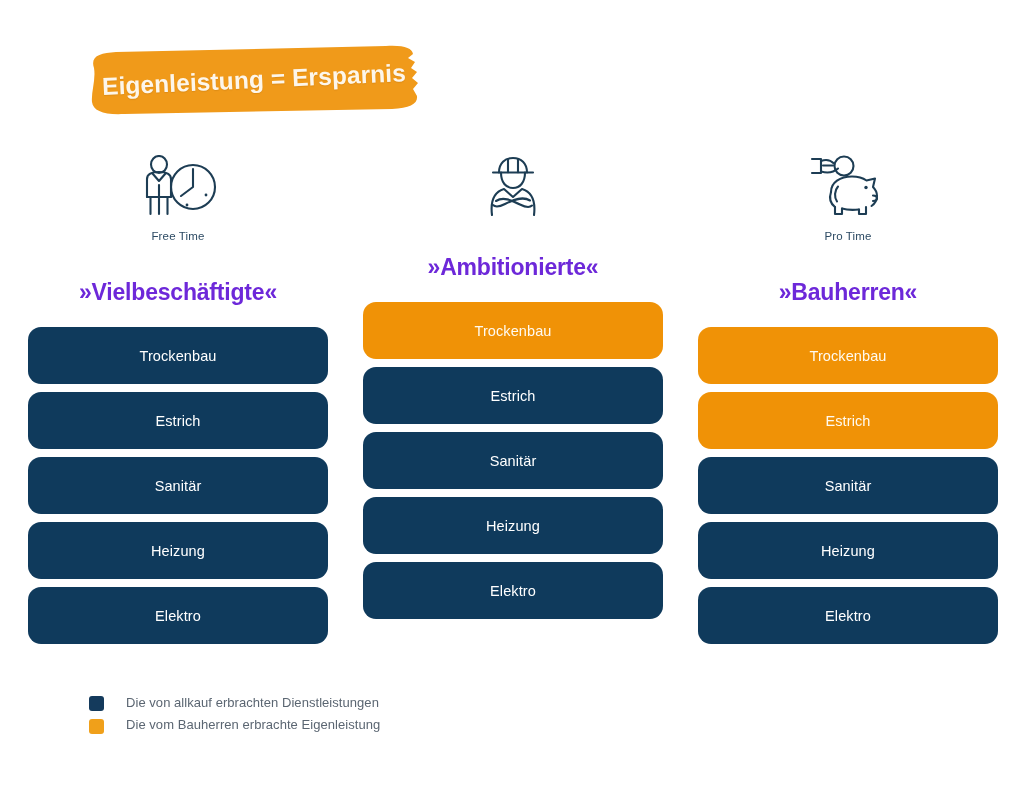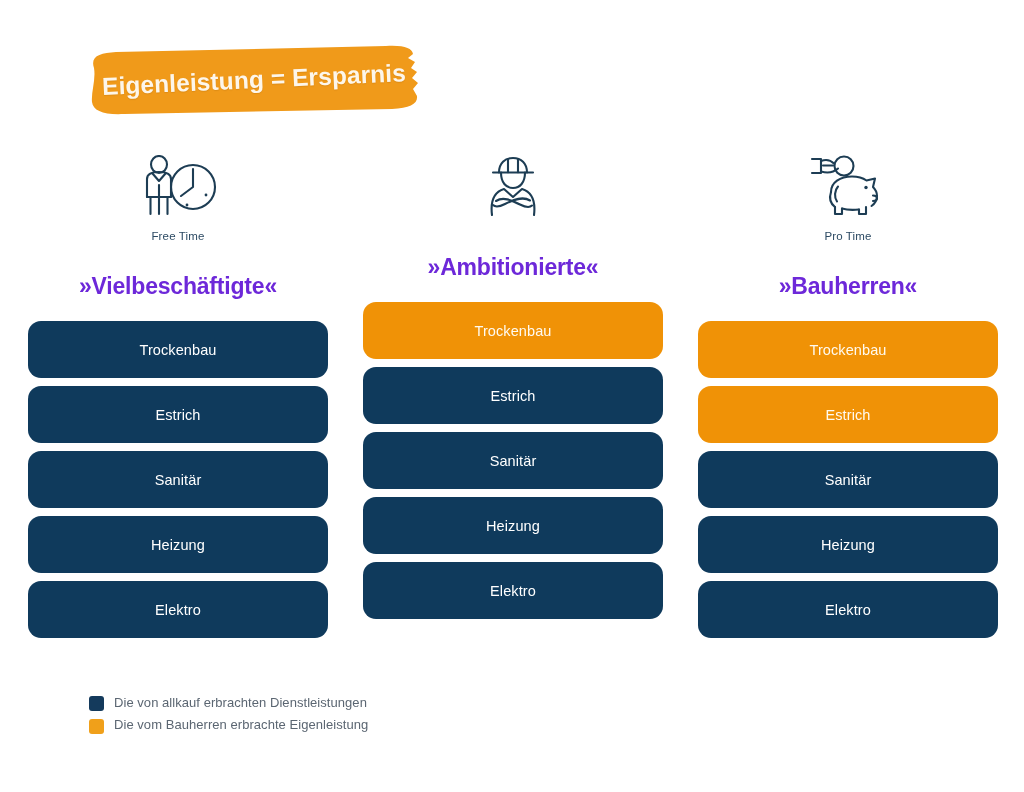--- a/index.html
+++ b/index.html
@@ -77,21 +77,21 @@
     margin-bottom: 8px;
   }
   .col-icon svg { display: block; }
 
   .col-kicker {
     text-align: center;
     font-size: 11.5px;
     color: #2c4a63;
     letter-spacing: .15px;
     line-height: 1.2;
-    margin-bottom: 5px;
+    margin-bottom: 11px;
   }
   .col-title {
     text-align: center;
     font-size: 23px;
     font-weight: bold;
     color: #6d28d9;
     letter-spacing: -0.2px;
     line-height: 1.15;
     margin-bottom: 22px;
     white-space: nowrap;
@@ -121,21 +121,21 @@
     position: absolute;
     left: 89px;
     top: 695px;
     display: flex;
     flex-direction: column;
     gap: 6px;
   }
   .legend-row {
     display: flex;
     align-items: flex-end;
-    gap: 10px;
+    gap: 22px;
   }
   .legend-swatch {
     width: 15px;
     height: 15px;
     border-radius: 3px;
     flex: 0 0 auto;
   }
   .legend-swatch.navy   { background: #143a5c; }
   .legend-swatch.orange { background: #f0a01a; }
   .legend-label {

